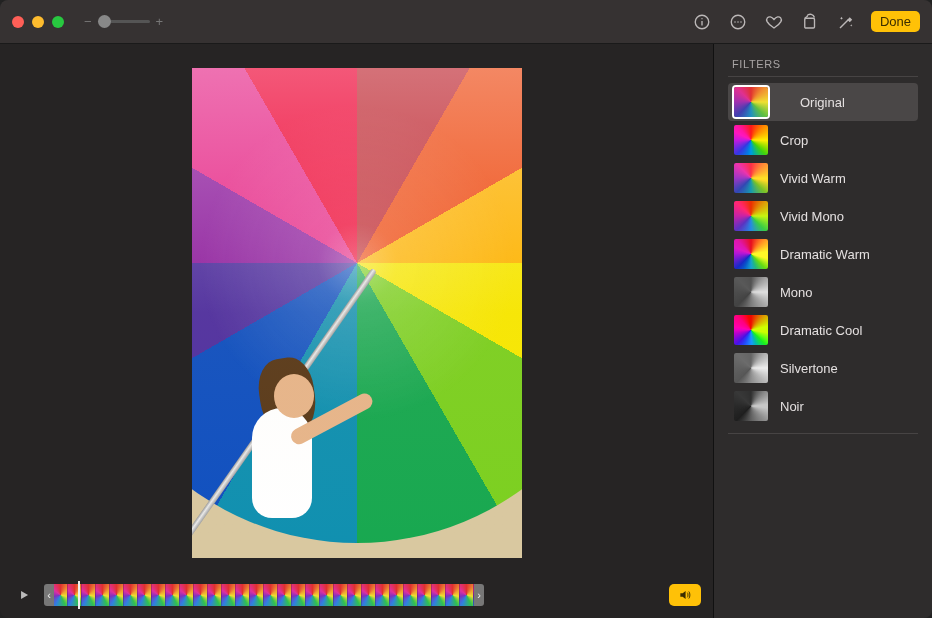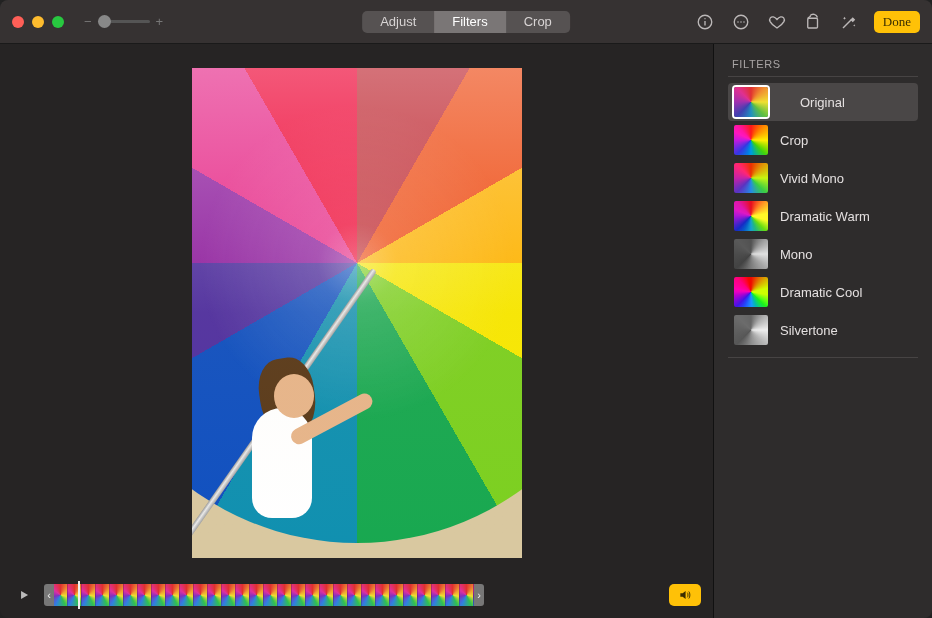--- a/index.html
+++ b/index.html
@@ -65,21 +65,20 @@
     }
     .segmented .seg.active {
       background: #7a7676;
       color: #fff;
     }
     .toolbar-right {
       margin-left: auto;
       display: flex;
       align-items: center;
       gap: 14px;
-      font-family: Liberation Serif, serif;
     }
     .tb-icon {
       width: 22px; height: 22px; display:flex; align-items:center; justify-content:center;
       color: #bcb8b8;
     }
     .done-btn {
       background: #ffc107;
       color: #3a2d00;
       font-weight: 500;
       border-radius: 5px;
@@ -315,25 +314,20 @@
     <div class="traffic-light green"></div>
   </div>
   <div class="zoom-slider">
     <span>−</span>
     <div class="zoom-track">
       <div class="zoom-thumb"></div>
     </div>
     <span>+</span>
   </div>
 
-  <div class="segmented">
-    <div class="seg">Adjust</div>
-    <div class="seg active">Filters</div>
-    <div class="seg">Crop</div>
-  </div>
 
   <div class="toolbar-right">
     <div class="tb-icon">
       <svg width="18" height="18" viewBox="0 0 24 24" fill="none" stroke="currentColor" stroke-width="1.8">
           <circle cx="12" cy="12" r="9"></circle>
           <line x1="12" y1="10.5" x2="12" y2="16.5"></line>
           <circle cx="12" cy="7.5" r="0.9" fill="currentColor" stroke="none"></circle>
         </svg>
     </div>
     <div class="tb-icon">
@@ -442,34 +436,42 @@
 
     <div class="filter-row selected">
       <div class="thumb selected-border"></div>
       <div class="filter-label">Original</div>
     </div>
     <div class="filter-row">
       <div class="thumb" style="filter:saturate(1.4) contrast(1.1);"></div>
       <div class="filter-label">Crop</div>
     </div>
     <div class="filter-row">
+      <div class="thumb warm"></div>
+      <div class="filter-label">Vivid Warm</div>
+    </div>
+    <div class="filter-row">
       <div class="thumb cool"></div>
       <div class="filter-label">Vivid Mono</div>
     </div>
     <div class="filter-row">
       <div class="thumb dwarm"></div>
       <div class="filter-label">Dramatic Warm</div>
     </div>
     <div class="filter-row">
       <div class="thumb mono"></div>
       <div class="filter-label">Mono</div>
     </div>
     <div class="filter-row">
       <div class="thumb dcool"></div>
       <div class="filter-label">Dramatic Cool</div>
     </div>
     <div class="filter-row">
       <div class="thumb silver"></div>
       <div class="filter-label">Silvertone</div>
+    </div>
+    <div class="filter-row">
+      <div class="thumb noir"></div>
+      <div class="filter-label">Noir</div>
     </div>
     <div class="bottom-divider"></div>
   </div>
 </div>
 
 </body></html>

